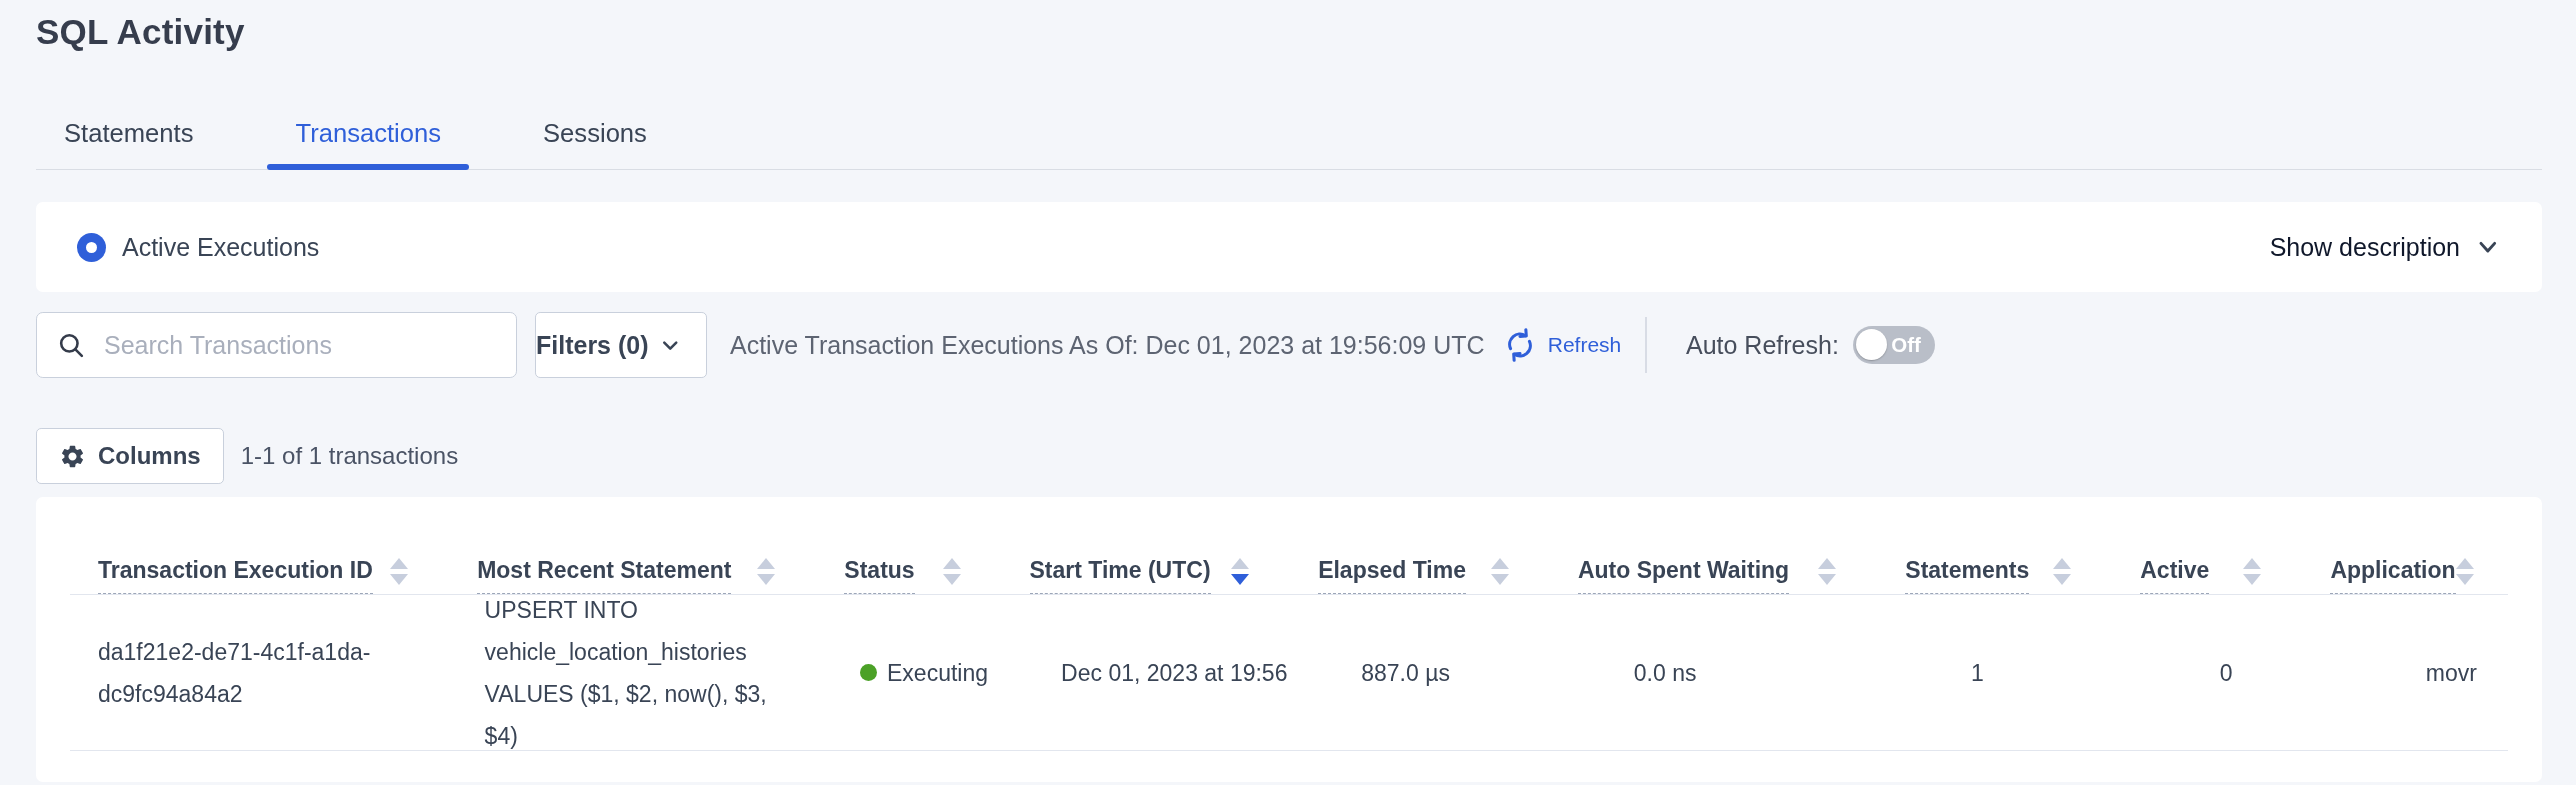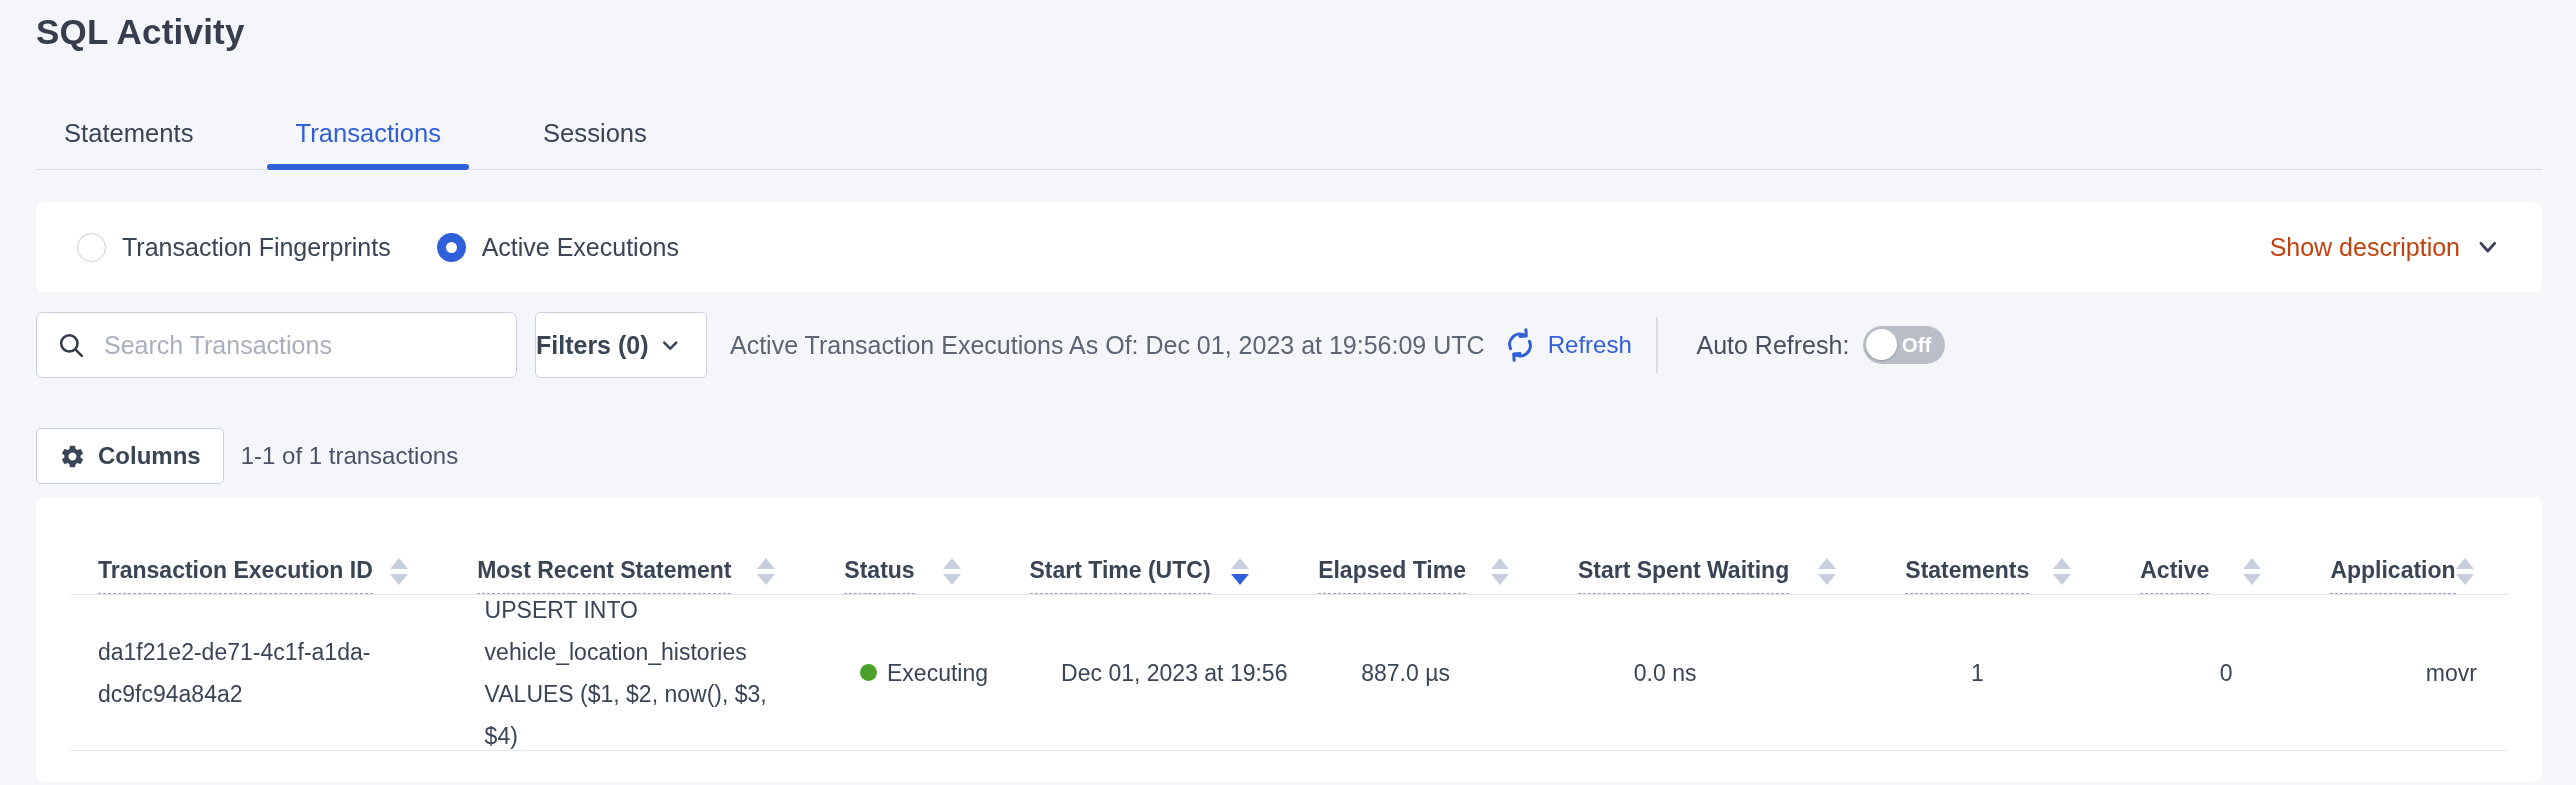--- a/index.html
+++ b/index.html
@@ -50,21 +50,21 @@
     width:29px;height:29px;border-radius:50%;
     border:1.7px solid #c6ccd8;background:#fff;
     display:flex;align-items:center;justify-content:center;flex:0 0 auto;
   }
   .radio-opt.checked .radio-circle{border:0;background:var(--accent);}
   .radio-dot{width:11px;height:11px;border-radius:50%;background:transparent;}
   .radio-opt.checked .radio-dot{background:#fff;}
   .radio-label{margin-left:16px;font-size:25px;color:#394455;}
   .show-desc{
     margin-left:auto;display:flex;align-items:center;cursor:pointer;
-    font-size:25px;color:#c2410c;
+    font-size:25px;color:#0f172a;
   }
   .show-desc svg{margin-left:15.4px;}
 
   
   .toolbar{
     position:absolute;left:36px;top:312px;width:2506px;height:66px;
     display:flex;align-items:center;
   }
   .search-box{
     width:481px;height:66px;background:#fff;
@@ -80,21 +80,21 @@
   .btn{
     background:#fff;border:1.7px solid #c9d0dc;border-radius:5.1px;
     display:flex;align-items:center;justify-content:flex-start;
     font-size:25px;font-weight:700;color:#394455;cursor:pointer;
   }
   .filters-btn{margin-left:18px;width:172px;height:66px;}
   .filters-btn svg{margin-left:11px;}
   .asof-text{margin-left:23px;font-size:25px;color:#5d6472;}
   .refresh-link{
     margin-left:17px;display:flex;align-items:center;cursor:pointer;
-    color:var(--accent);font-size:24px;
+    color:var(--accent);font-size:21px;
   }
   .refresh-link svg{margin-right:10.2px;}
   .v-divider{margin-left:24px;width:1.7px;height:56px;background:#d8dce5;}
   .autorefresh-label{margin-left:39px;font-size:25px;color:#474e5c;}
   .toggle{
     margin-left:13.7px;position:relative;width:82px;height:38px;border-radius:19px;
     background:#b9bec8;cursor:pointer;flex:0 0 auto;
   }
   .toggle .knob{
     position:absolute;left:3.4px;top:3.4px;width:31px;height:31px;border-radius:50%;
@@ -179,26 +179,20 @@
     </div>
     <div class="tab active">
       <span>Transactions</span>
     </div>
     <div class="tab">
       <span>Sessions</span>
     </div>
   </div>
 
   <div class="panel-views">
-    <div class="radio-opt">
-      <span class="radio-circle">
-          <span class="radio-dot"></span>
-        </span>
-      <span class="radio-label">Transaction Fingerprints</span>
-    </div>
     <div class="radio-opt checked">
       <span class="radio-circle">
           <span class="radio-dot"></span>
         </span>
       <span class="radio-label">Active Executions</span>
     </div>
     <div class="show-desc">
       <span>Show description</span>
       <svg width="25.6" height="25.6" viewBox="0 0 30 30" fill="none" stroke="#394455" stroke-width="3.4" stroke-linecap="round" stroke-linejoin="round">
         <polyline points="7,11 15,20 23,11"></polyline>
@@ -285,21 +279,21 @@
           </span>
       </div>
       <div class="th c5">
         <span class="th-label">Elapsed Time</span>
         <span class="sort">
             <i class="up"></i>
             <i class="down"></i>
           </span>
       </div>
       <div class="th c6">
-        <span class="th-label">Start Spent Waiting</span>
+        <span class="th-label">Auto Spent Waiting</span>
         <span class="sort">
             <i class="up"></i>
             <i class="down"></i>
           </span>
       </div>
       <div class="th c7">
         <span class="th-label">Statements</span>
         <span class="sort">
             <i class="up"></i>
             <i class="down"></i>

